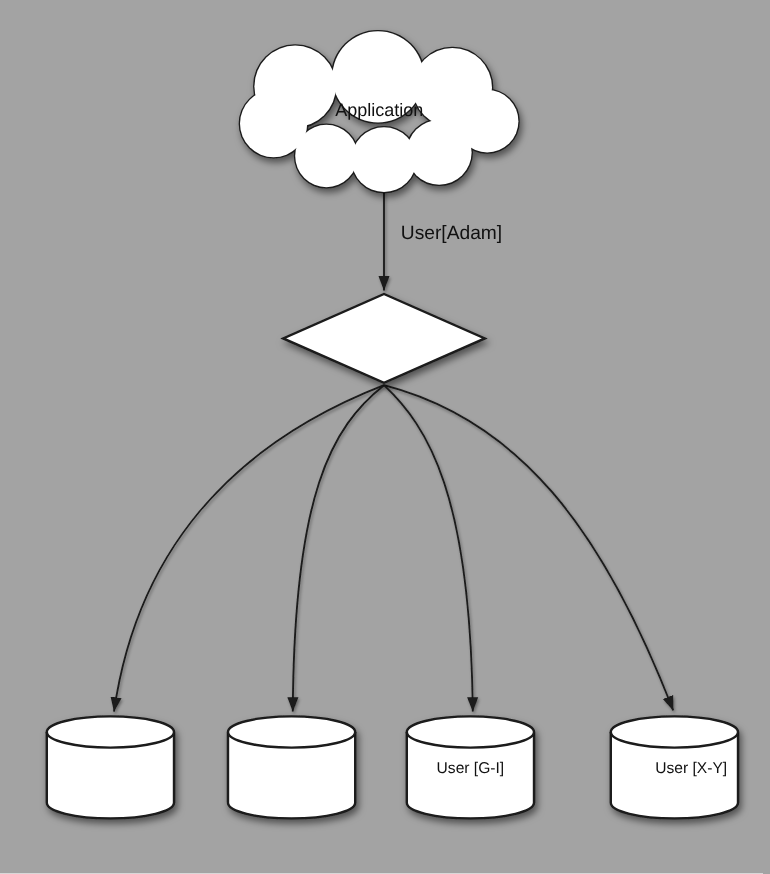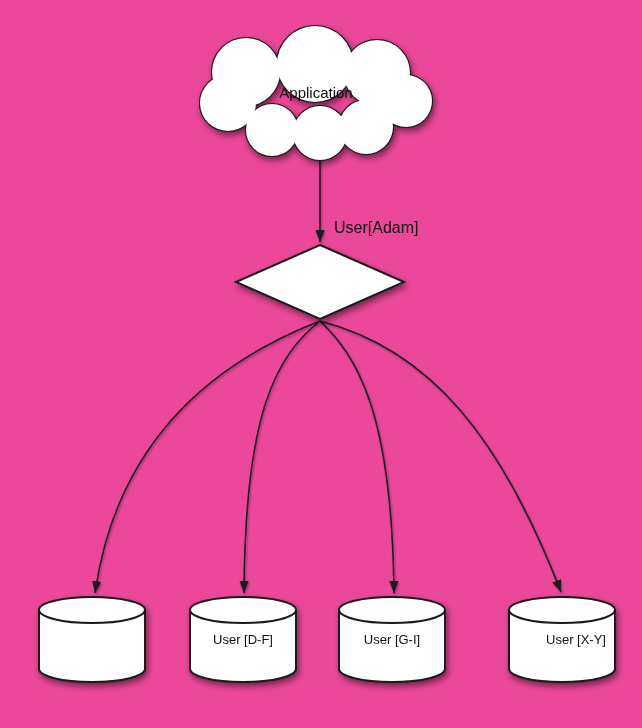--- a/index.html
+++ b/index.html
@@ -4,42 +4,42 @@
 <style>
   html, body {
     margin: 0;
     padding: 0;
     background: #ffffff;
   }
   .canvas {
     position: relative;
     width: 642px;
     height: 728px;
-    background: #ec4899;
+    background: #a3a3a3;
     font-family: "Liberation Sans", sans-serif;
     overflow: hidden;
   }
   .canvas svg {
     position: absolute;
     left: 0;
     top: 0;
   }
   .lbl {
     position: absolute;
     display: flex;
     align-items: center;
     justify-content: center;
     color: #111111;
     text-align: center;
     white-space: nowrap;
     pointer-events: none;
   }
   .lbl-app        { left: 204px; top: 36px;  width: 224px; height: 112px; font-size: 15px; }
   .lbl-lb         { left: 246px; top: 247px; width: 148px; height: 70px;  font-size: 14px; }
-  .lbl-edge       { left: 334px; top: 185px; height: 20px; font-size: 16px; justify-content: flex-start; margin-top: 33px; }
+  .lbl-edge       { left: 334px; top: 185px; height: 20px; font-size: 16px; justify-content: flex-start; }
   .lbl-shard      { top: 599px;  width: 106px; height: 80px; font-size: 13px; }
   .lbl-shard-0    { left: 39px;  }
   .lbl-shard-1    { left: 190px; }
   .lbl-shard-2    { left: 339px; }
   .lbl-shard-3    { left: 523px; }
 </style>
 </head>
 <body>
 
 <div class="canvas">
@@ -106,17 +106,16 @@
       <path d="M509,610 L509,669 A53,13 0 0 0 615,669 L615,610" fill="#ffffff" stroke="#1a1a1a" stroke-width="2"></path>
       <ellipse cx="562" cy="610" rx="53" ry="13" fill="#ffffff" stroke="#1a1a1a" stroke-width="2"></ellipse>
     </g>
   </svg>
 
   <div class="lbl lbl-app">Application</div>
 
   <div class="lbl lbl-edge">User[Adam]</div>
 
 
-  <div class="lbl lbl-shard lbl-shard-1">User [D-F]</div>
   <div class="lbl lbl-shard lbl-shard-2">User [G-I]</div>
   <div class="lbl lbl-shard lbl-shard-3">User [X-Y]</div>
 
 </div>
 
 </body></html>

